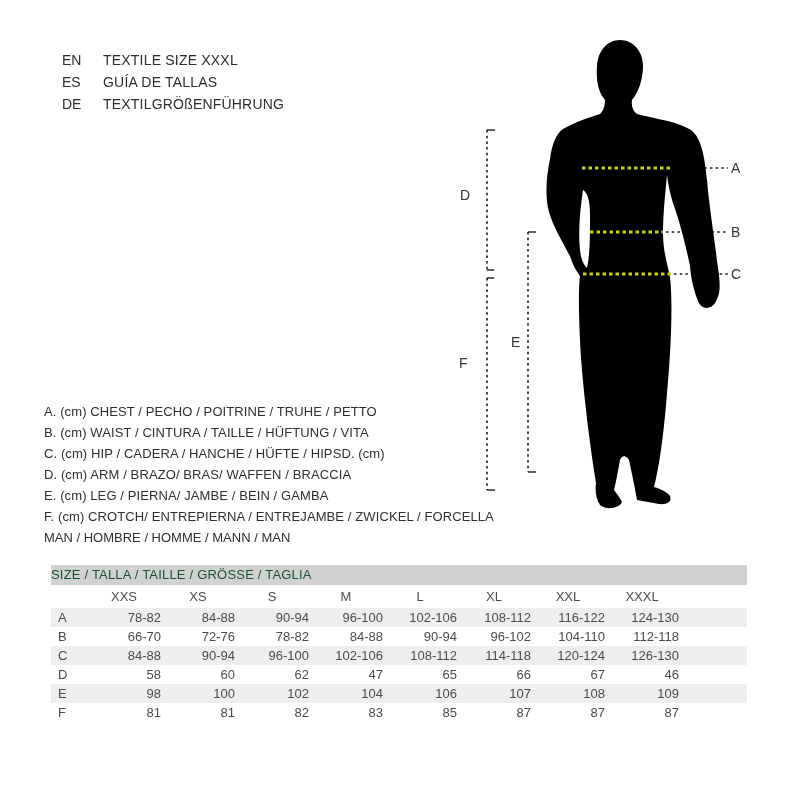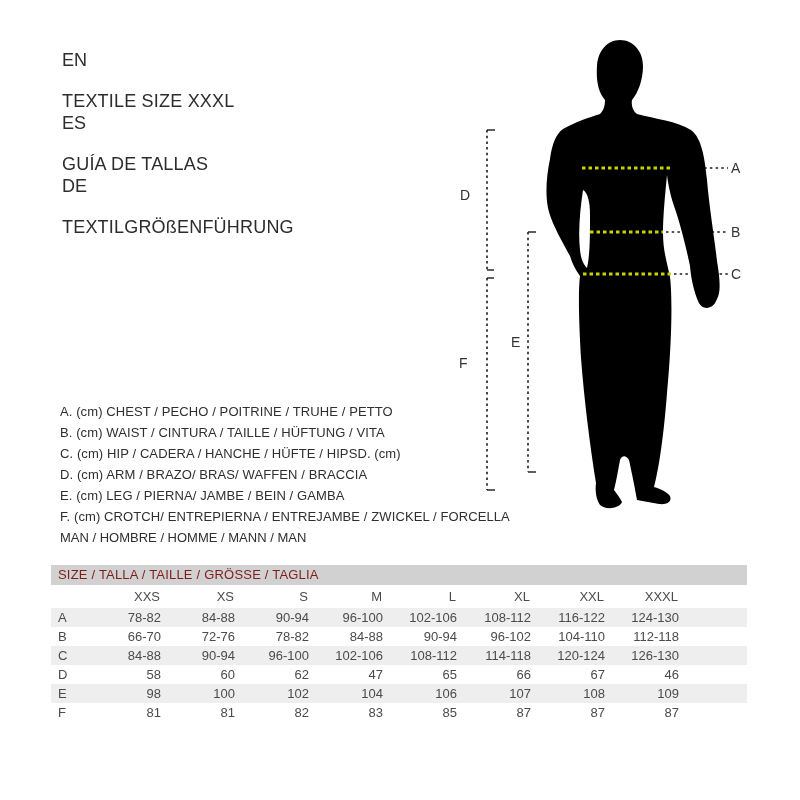--- a/index.html
+++ b/index.html
@@ -2,41 +2,41 @@
 <html><head>
 <meta charset="utf-8">
 <style>
   html,body{margin:0;padding:0;}
   body{
     width:800px;height:800px;position:relative;background:#ffffff;
     font-family:"Liberation Sans", sans-serif;color:#2d2d2d;overflow:hidden;
   }
   
   .lang-block{position:absolute;left:62px;top:49px;}
-  .lang-row{display:flex;line-height:22px;font-size:18px;color:#2d2d2d;flex-direction:column;}
+  .lang-row{display:flex;line-height:22px;font-size:14px;color:#2d2d2d;}
   .lang-code{width:41px;flex:0 0 41px;}
   .lang-label{white-space:nowrap;letter-spacing:.2px;}
   
-  .legend-block{position:absolute;left:60px;top:401px;font-size:13px;color:#2f2f2f;}
+  .legend-block{position:absolute;left:44px;top:401px;font-size:13px;color:#2f2f2f;}
   .legend-row{line-height:21px;white-space:nowrap;letter-spacing:.1px;}
   .legend-cat{line-height:21px;white-space:nowrap;}
   
   .figure-wrap{position:absolute;left:430px;top:20px;width:370px;height:520px;}
   .mline{stroke:#1c1c1c;stroke-width:1.6;stroke-dasharray:2.5 3.2;fill:none;}
   .cap{stroke:#1c1c1c;stroke-width:1.4;fill:none;}
   .yline{stroke-width:3;stroke-dasharray:3.5 3;fill:none;}
   .mlabel{font-family:"Liberation Sans",sans-serif;font-size:14px;fill:#333333;}
   
   .table-wrap{position:absolute;left:51px;top:565px;width:696px;}
   .tbl-header{
-    background:#d1d1d1;height:20px;line-height:20px;padding-left:7px;
-    font-size:13px;color:#7f1d1d;letter-spacing:.2px;
+    background:#d1d1d1;height:20px;line-height:20px;
+    font-size:13px;color:#14532d;letter-spacing:.2px;
   }
   table.size-table{width:100%;border-collapse:collapse;font-size:13px;color:#4b4b4b;table-layout:fixed;}
-  table.size-table th{font-weight:normal;height:21px;text-align:right;}
+  table.size-table th{font-weight:normal;height:21px;text-align:center;}
   table.size-table td{height:19px;text-align:right;padding:0;}
   table.size-table .rowlab{text-align:left;padding-left:7px;width:36px;}
   table.size-table col.c-lab{width:36px;}
   table.size-table col.c-val{width:74px;}
   table.size-table col.c-sp{width:68px;}
   table.size-table tbody tr:nth-child(odd){background:#eeeeee;}
 </style>
 </head>
 <body>
 

